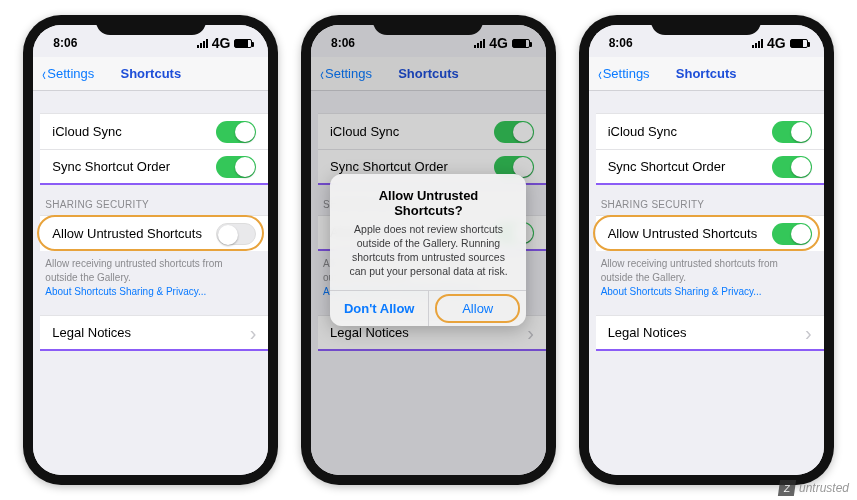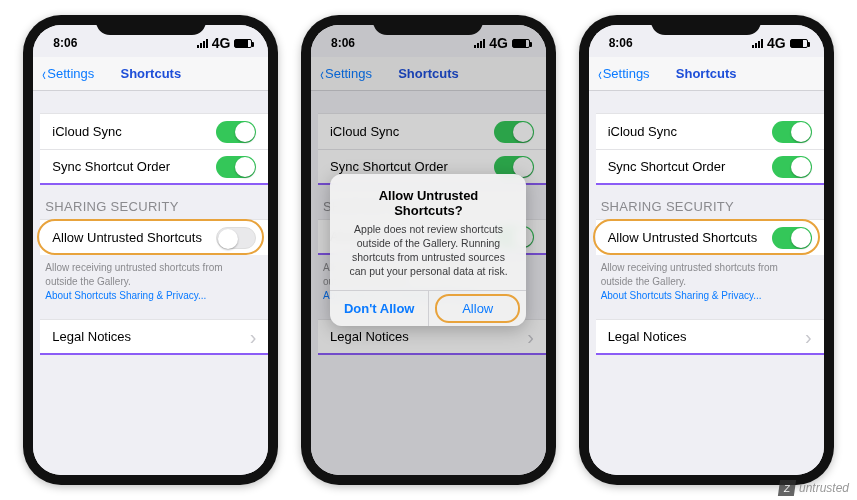--- a/index.html
+++ b/index.html
@@ -48,21 +48,21 @@
   .chev { display:inline-block; transform: scaleX(0.6); font-size:18px; line-height:1; margin-right:-1px;}
   .title { position:absolute; left:0; right:0; text-align:center; font-weight:600; font-size:13px; color:#1d4ed8; pointer-events:none;}
 
   .group { margin-top: 22px; }
   .row {
     background:#fff; height:36px; padding:0 12px;
     display:flex; align-items:center; justify-content:space-between;
     border-top:1px solid #e3e3e6; font-size:13px; color:#000;margin-left:7px;
   }
   .row:last-child{ border-bottom:2px solid #8b5cf6; }
-  .group-header { font-size:13px; color:#8a8a8e; padding: 14px 12px 5px; letter-spacing:0.3px;}
+  .group-header { font-size:10px; color:#8a8a8e; padding: 14px 12px 5px; letter-spacing:0.3px;}
   .footer-text { font-size:10px; color:#8a8a8e; padding:6px 12px 2px; line-height:1.35;}
   .footer-link { color:#0a7aff; font-size:10px; padding:0 12px; display:block;}
 
   .toggle { width:40px; height:22px; border-radius:11px; position:relative; }
   .toggle.on { background:#34c759; }
   .toggle.off { background:#e9e9eb; border:1px solid #ddd;}
   .knob { position:absolute; top:1px; width:20px; height:20px; background:#fff; border-radius:50%; box-shadow:0 1px 2px rgba(0,0,0,0.3);}
   .toggle.on .knob { right:1px; }
   .toggle.off .knob { left:1px; }
 

